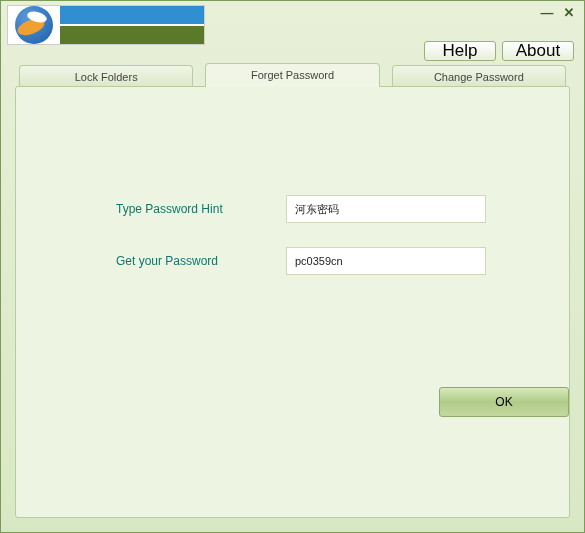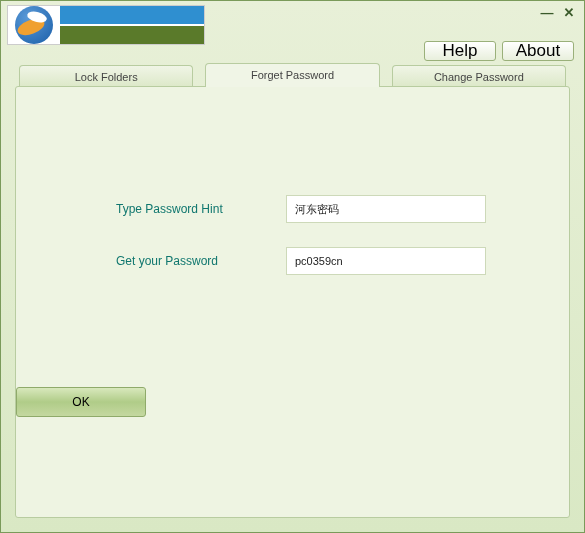--- a/index.html
+++ b/index.html
@@ -176,21 +176,21 @@
     color: #222;
     font-family: inherit;
   }
 
   .btn-row {
     position: absolute;
     bottom: 100px;
     left: 0;
     right: 0;
     display: flex;
-    justify-content: space-between;
+    justify-content: flex-end;
     gap: 40px;
     border-radius: 13px;
   }
   .big-btn {
     width: 130px;
     height: 30px;
     border: 1px solid #8faa6a;
     border-radius: 3px;
     font-size: 12px;
     cursor: pointer;

